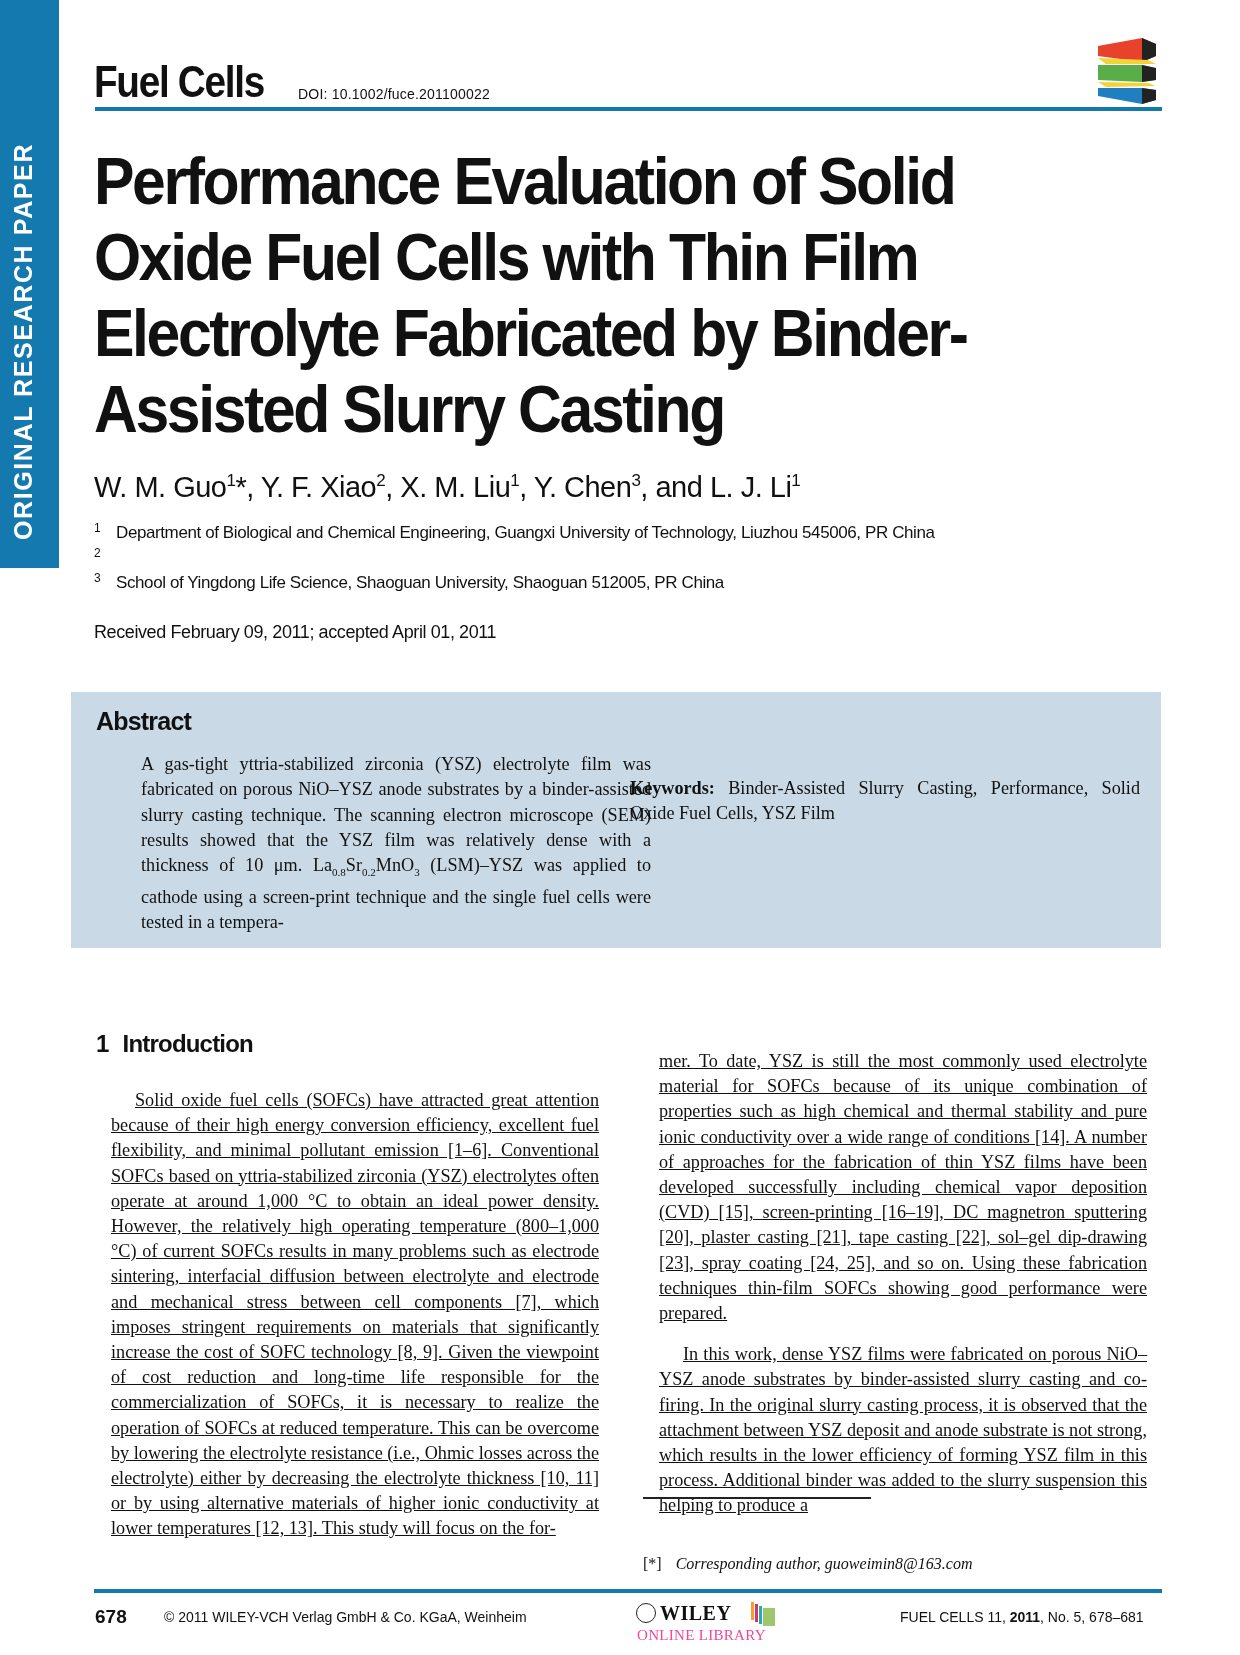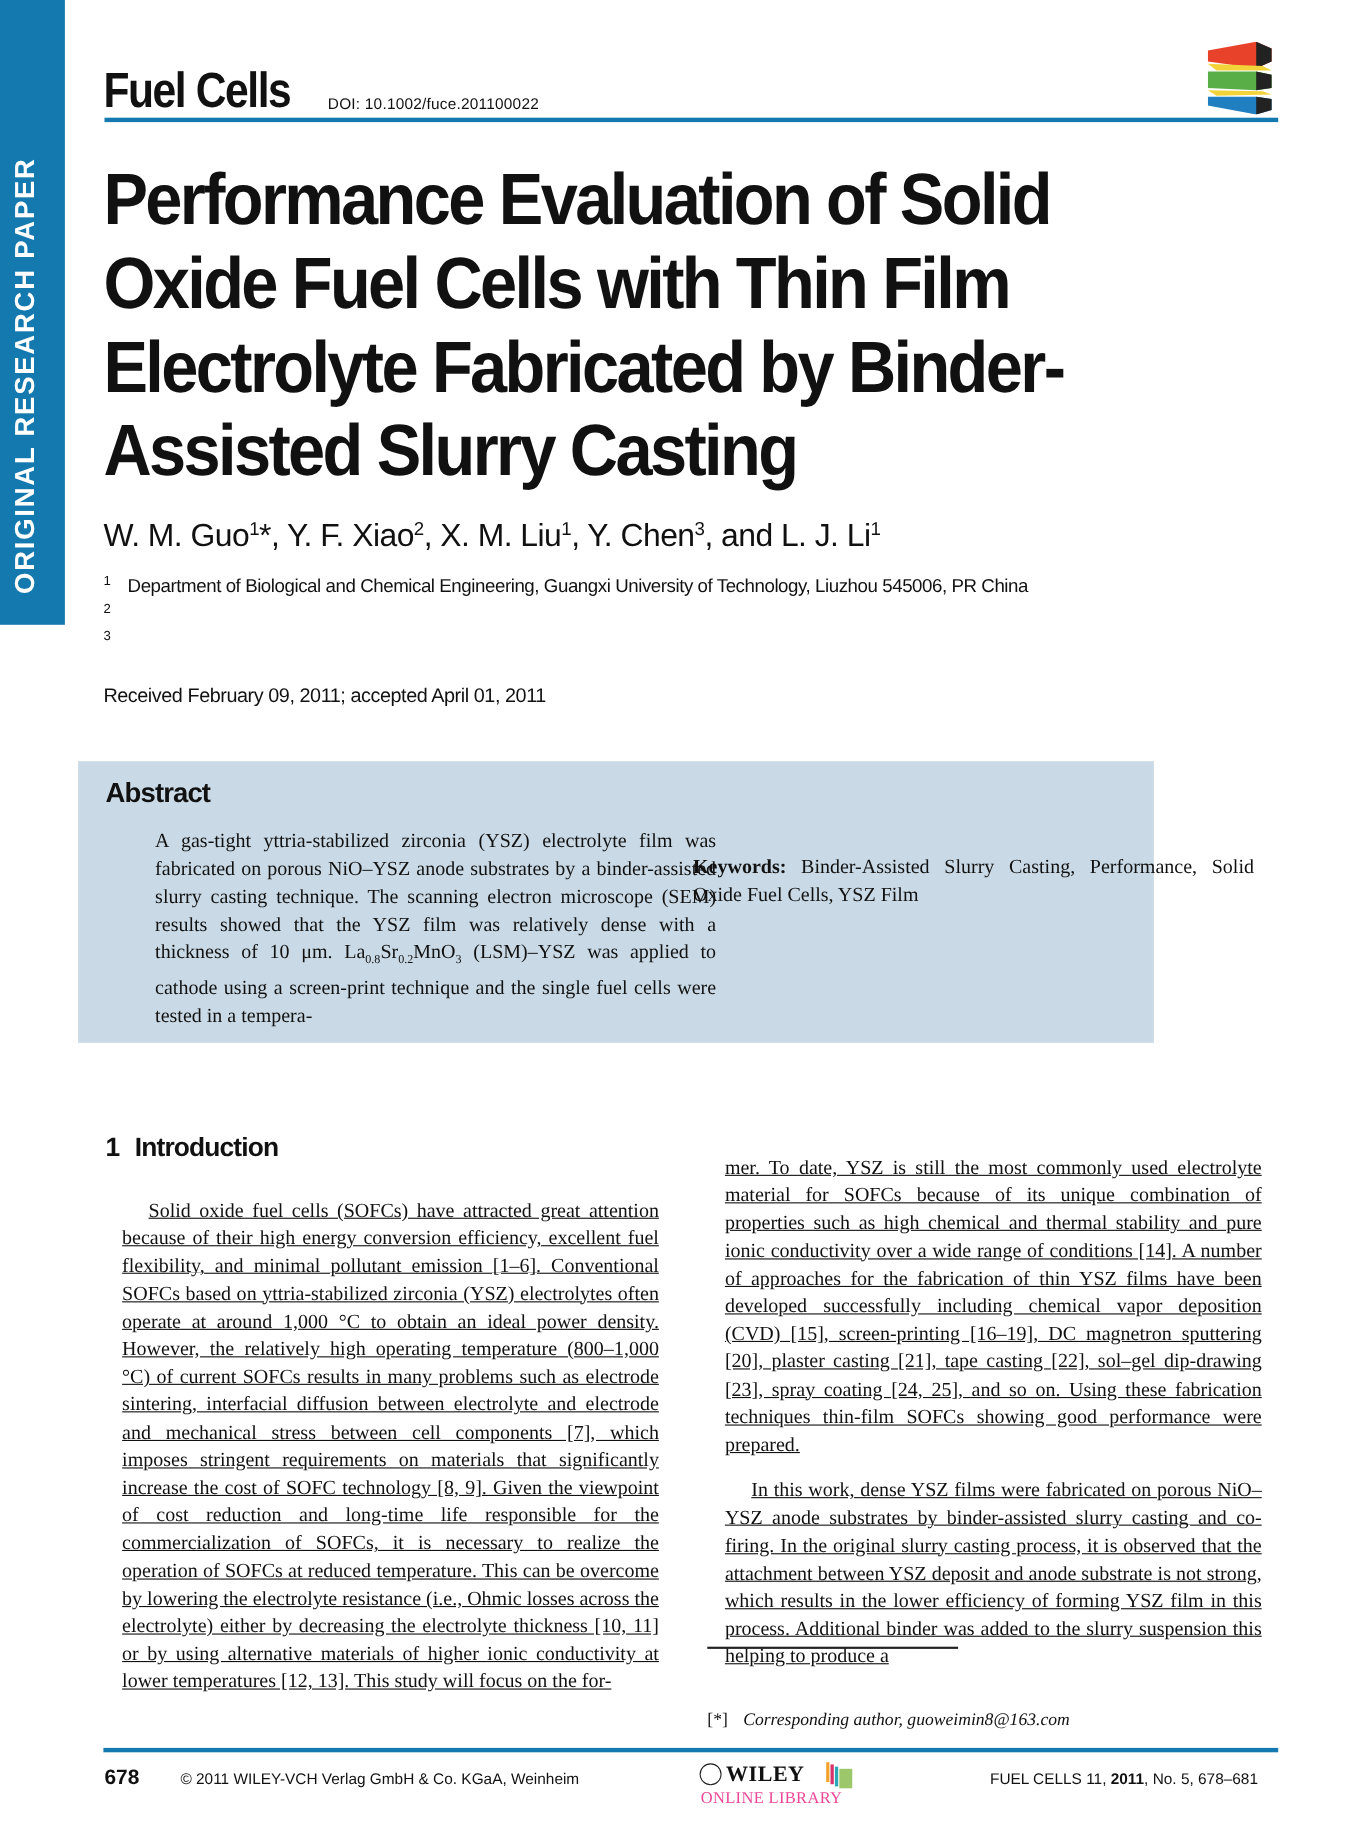--- a/index.html
+++ b/index.html
@@ -23,21 +23,21 @@
 
   .authors { position: absolute; left: 94px; top: 471px; font-size: 29px; letter-spacing: -0.5px; }
   .authors sup { font-size: 17px; }
 
   .affils { position: absolute; left: 94px; top: 520px; font-size: 17px; line-height: 25px; letter-spacing: -0.4px; }
   .affil { display: flex; }
   .affil .num { width: 22px; font-size: 12px; position: relative; top: -4px; }
 
   .received { position: absolute; left: 94px; top: 622px; font-size: 18px; letter-spacing: -0.4px; }
 
-  .abstract-box { position: absolute; left: 71px; top: 692px; width: 978px; height: 256px; background: #c9dae6; }
+  .abstract-box { position: absolute; left: 71px; top: 692px; width: 1090px; height: 256px; background: #c9dae6; }
   .abstract-title { position: absolute; left: 25px; top: 15px; font-size: 25px; font-weight: 700; letter-spacing: -0.8px; }
   .abs-col { position: absolute; top: 60px; width: 510px; font-size: 18.2px; line-height: 25.3px; text-align: justify; }
   .abs-col.left { left: 25px; margin-left: 45px; }
   .abs-col.right { left: 559px; }
   .abs-col sub { font-size: 11px; }
   .abs-col sup { font-size: 11px; }
   .kw-label { font-weight: 700; }
   .kw-block { margin-top: 24px; }
 
   .sec-heading { position: absolute; left: 96px; top: 1030px; font-size: 24px; font-weight: 700; letter-spacing: -0.8px; }
@@ -99,20 +99,21 @@
 <div class="affils sans">
   <div class="affil">
     <span class="num">1</span>
     <span>Department of Biological and Chemical Engineering, Guangxi University of Technology, Liuzhou 545006, PR China</span>
   </div>
   <div class="affil">
     <span class="num">2</span>
   </div>
   <div class="affil">
     <span class="num">3</span>
+    <span>School of Yingdong Life Science, Shaoguan University, Shaoguan 512005, PR China</span>
   </div>
 </div>
 
 <div class="received sans">Received February 09, 2011; accepted April 01, 2011</div>
 
 <div class="abstract-box">
   <div class="abstract-title sans">Abstract</div>
   <div class="abs-col left serif">
     <span>A gas-tight yttria-stabilized zirconia (YSZ) electrolyte film was fabricated on porous NiO–YSZ anode substrates by a binder-assisted slurry casting technique. The scanning electron microscope (SEM) results showed that the YSZ film was relatively dense with a thickness of 10 μm. La</span><sub>0.8</sub><span>Sr</span><sub>0.2</sub><span>MnO</span><sub>3</sub><span> (LSM)–YSZ was applied to cathode using a screen-print technique and the single fuel cells were tested in a tempera-</span>
   </div>

